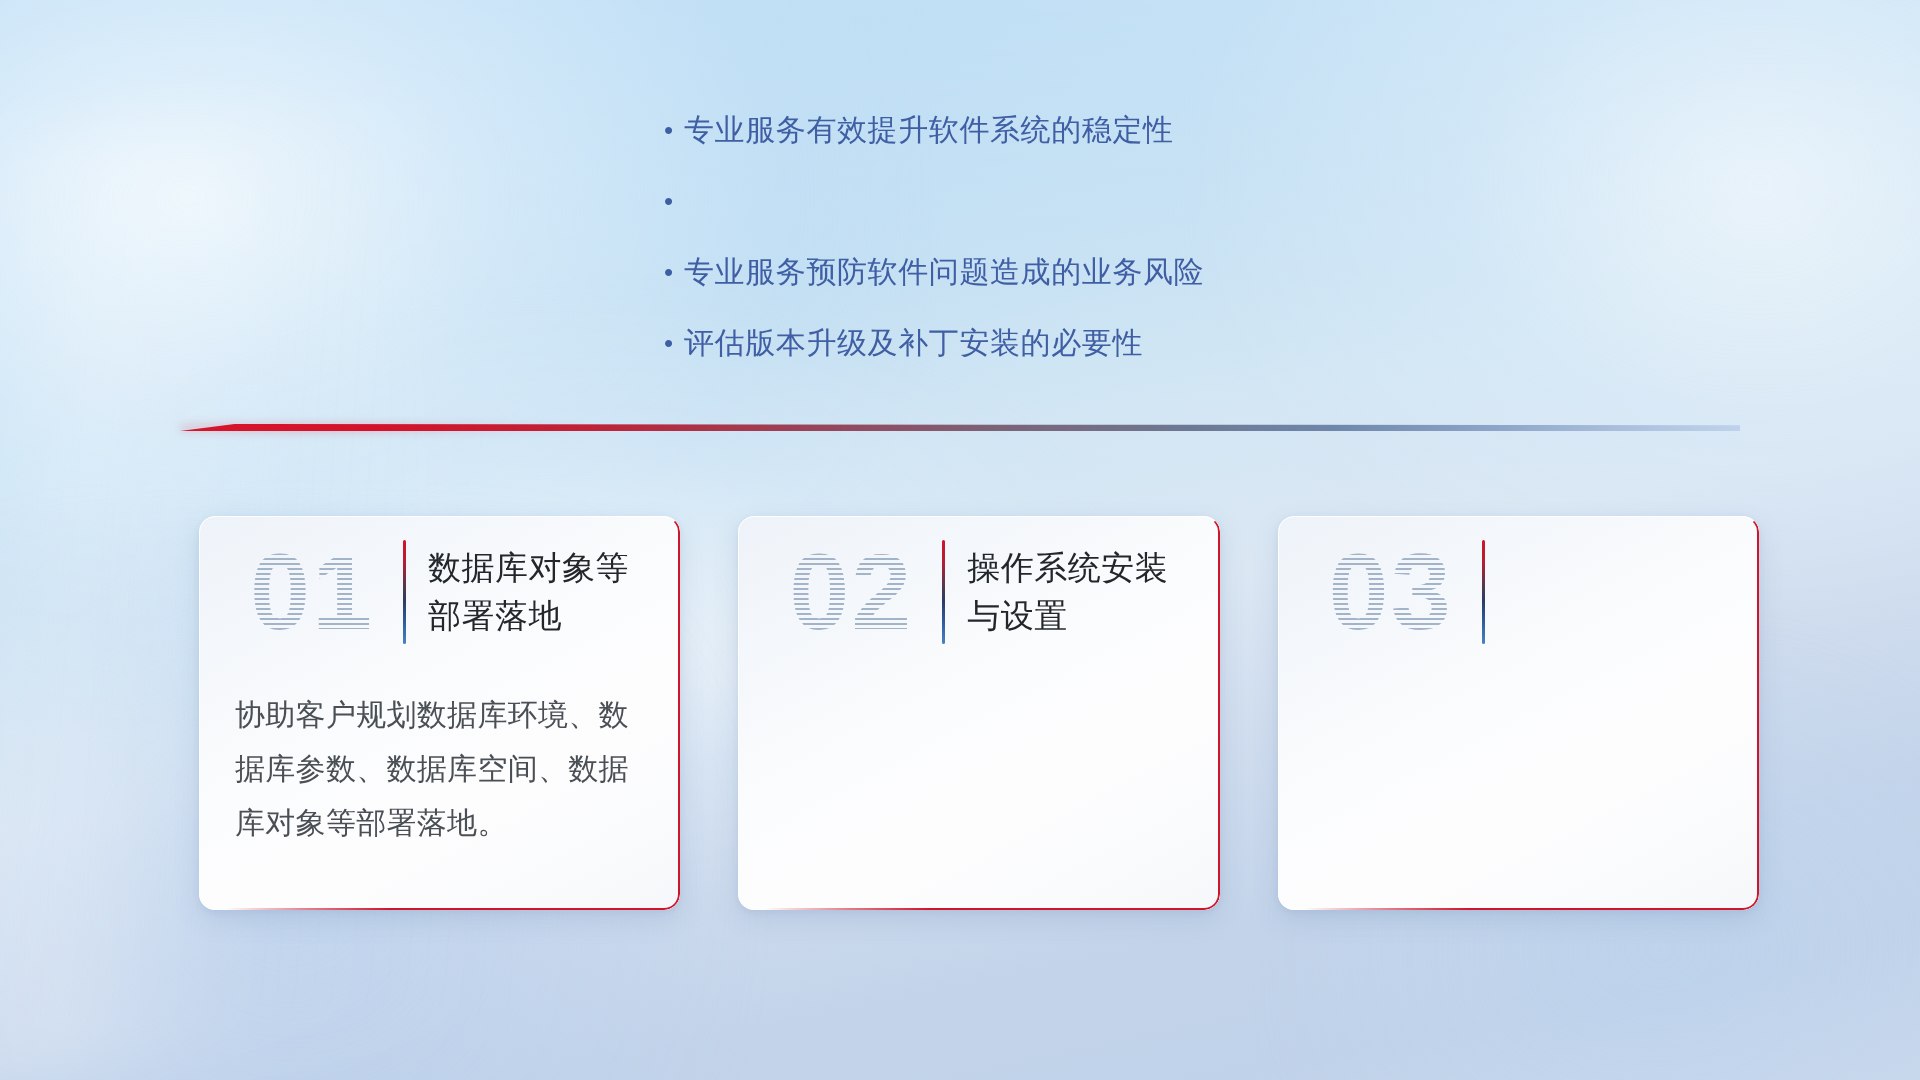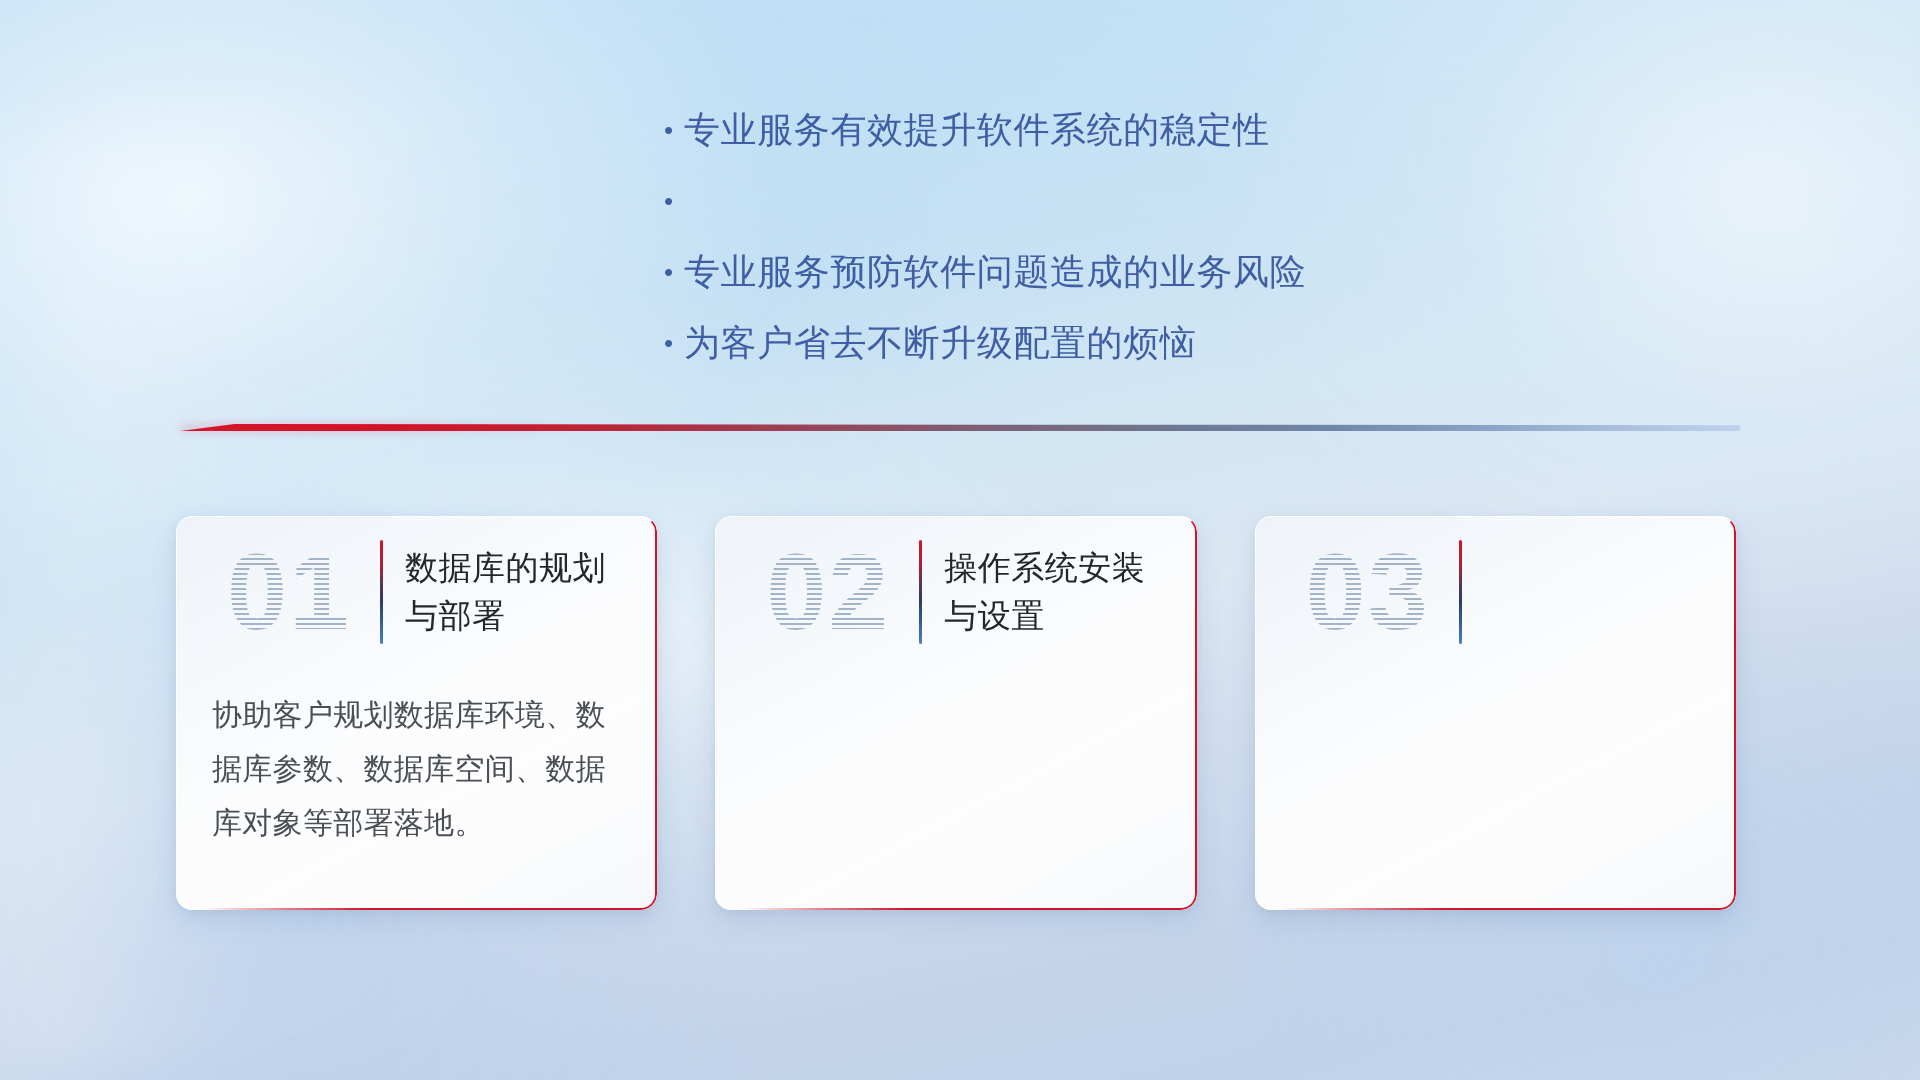--- a/index.html
+++ b/index.html
@@ -121,21 +121,21 @@
     width: 24px;
     flex: 0 0 24px;
     color: #3e5fa3;
     font-size: 26px;
     line-height: 44px;
     text-align: left;
     padding-left: 4px;
   }
   .bullet-text {
     color: #3f5ea4;
-    font-size: 36px;
+    font-size: 30px;
     line-height: 44px;
     letter-spacing: 0.6px;
     font-weight: 500;
     white-space: nowrap;
   }
 
   
   .divider-wrap {
     position: absolute;
     left: 180px;
@@ -166,21 +166,21 @@
     left: 0; top: 2px;
     width: 420px; height: 12px;
     background: radial-gradient(ellipse at 30% 50%,
       rgba(214,20,42,0.30) 0%, rgba(214,20,42,0) 72%);
     filter: blur(4px);
   }
 
   
   .cards {
     position: absolute;
-    left: 176px;
+    left: 199px;
     top: 516px;
     width: 1560px;
     display: flex;
     gap: 58px;
   }
   .card {
     position: relative;
     width: 482px;
     height: 394px;
     border-radius: 16px;
@@ -319,39 +319,39 @@
     <span class="bullet-dot">•</span>
   </div>
 
   <div class="bullet-row">
     <span class="bullet-dot">•</span>
     <span class="bullet-text">专业服务预防软件问题造成的业务风险</span>
   </div>
 
   <div class="bullet-row">
     <span class="bullet-dot">•</span>
-    <span class="bullet-text">为客户省去不断升级配置的烦恼</span>
+    <span class="bullet-text">评估版本升级及补丁安装的必要性</span>
   </div>
 
 </div>
 
 <div class="divider-wrap">
   <div class="divider-glow"></div>
   <div class="divider-line"></div>
 </div>
 
 <div class="cards">
 
   <div class="card">
     <div class="card-inner-edge"></div>
     <div class="card-accent"></div>
     <div class="card-head">
       <div class="card-number">01</div>
       <div class="card-rule"></div>
-      <div class="card-title">数据库的规划与部署</div>
+      <div class="card-title">数据库对象等部署落地</div>
     </div>
     <div class="card-body">协助客户规划数据库环境、数据库参数、数据库空间、数据库对象等部署落地。</div>
   </div>
 
   <div class="card">
     <div class="card-inner-edge"></div>
     <div class="card-accent"></div>
     <div class="card-head">
       <div class="card-number">02</div>
       <div class="card-rule"></div>

